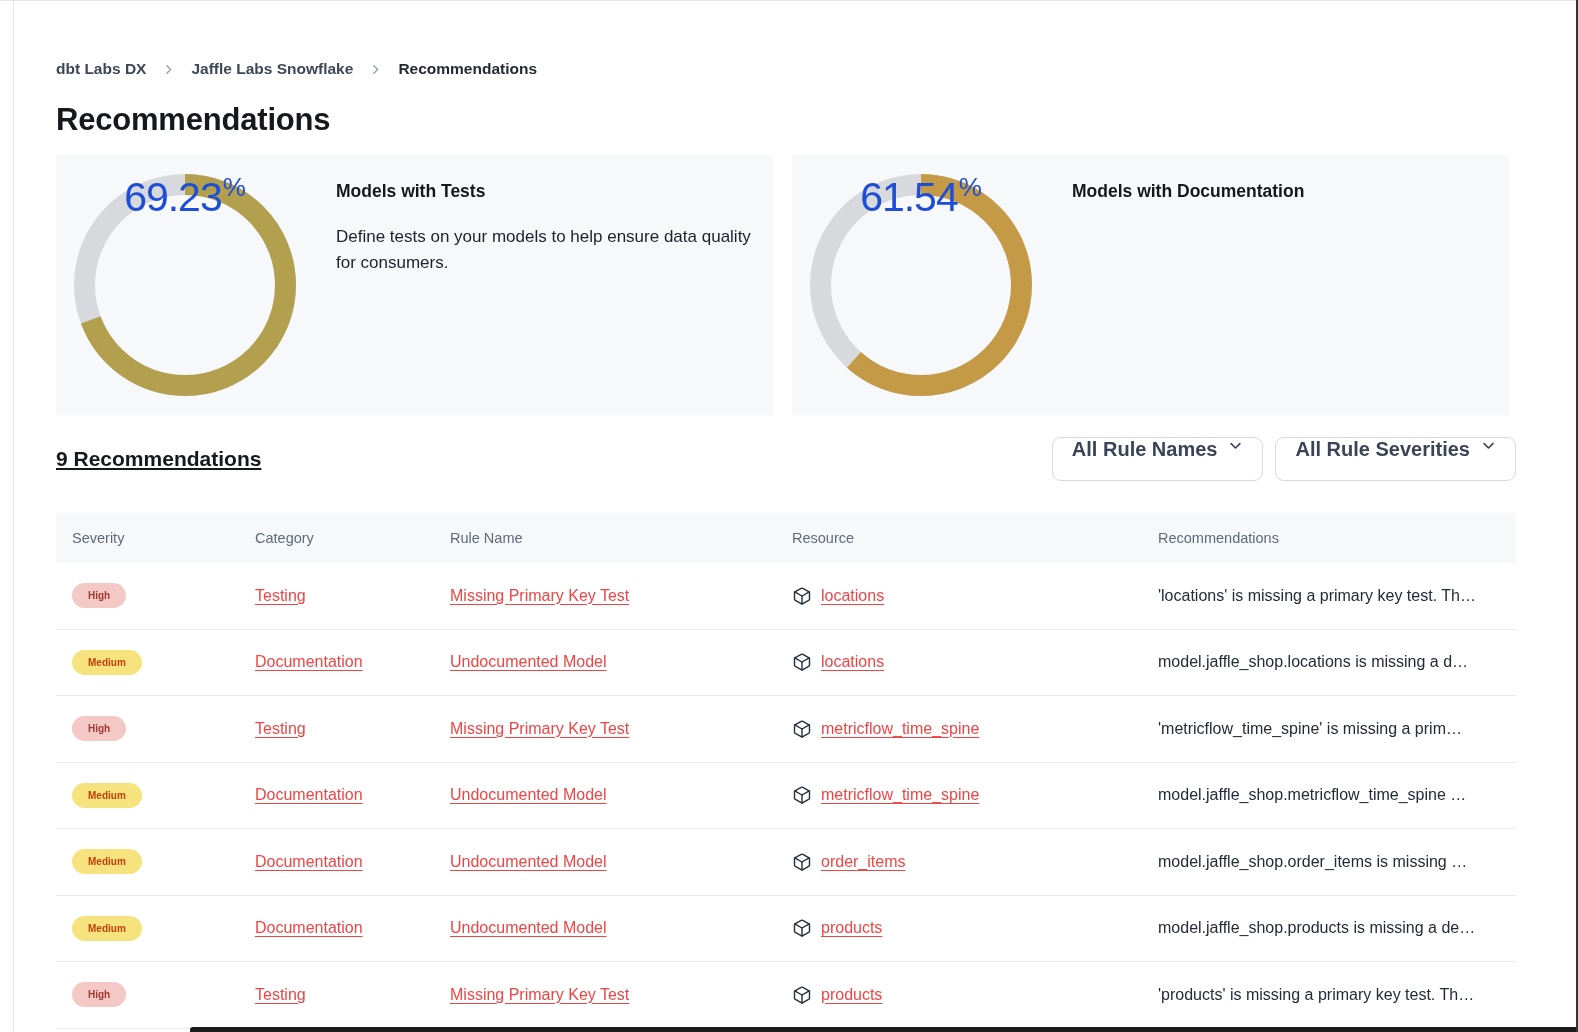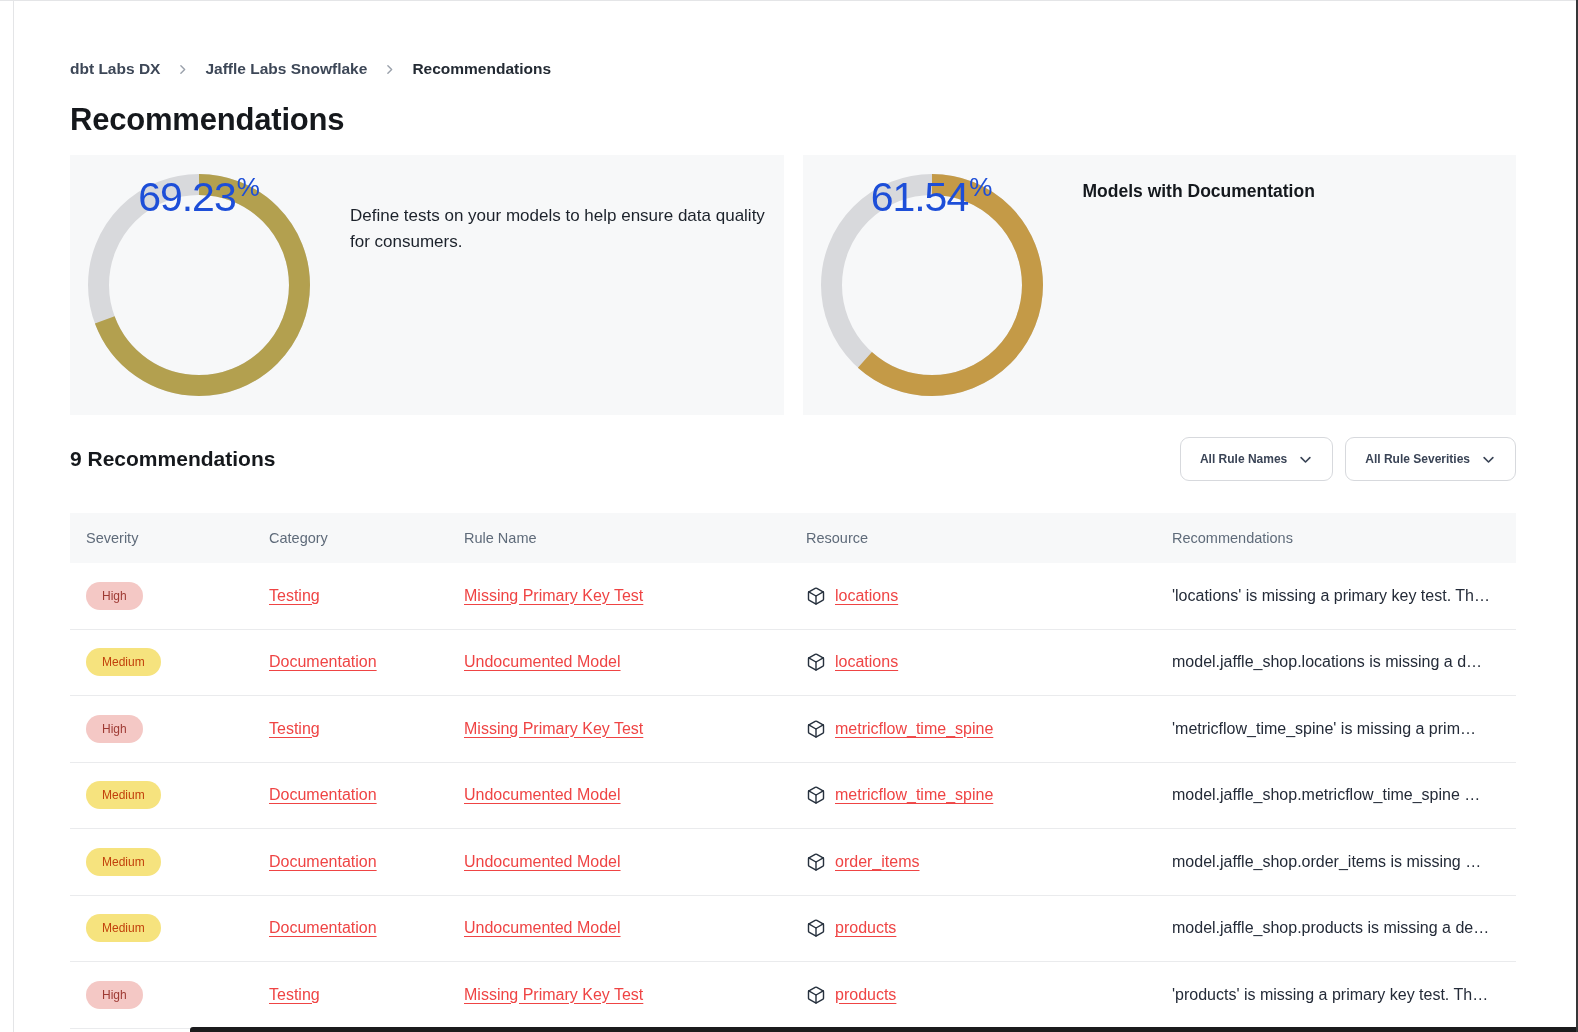--- a/index.html
+++ b/index.html
@@ -4,21 +4,21 @@
 <style>
   * { margin:0; padding:0; box-sizing:border-box; }
   html,body { width:1578px; height:1032px; overflow:hidden; background:#ffffff;
     font-family:"Liberation Sans","DejaVu Sans",sans-serif; color:#20262e; }
   .frame-top { position:absolute; top:0; left:0; right:0; height:1px; background:#e4e5e7; }
   .frame-left { position:absolute; top:0; bottom:0; left:13px; width:1px; background:#e4e5e7; }
   .frame-right { position:absolute; top:0; bottom:0; right:0; width:2px; background:#363638; }
   .bottom-strip { position:absolute; bottom:0; left:190px; right:2px; height:5px;
     background:#1b1b1d; border-top-left-radius:3px; }
 
-  .content { padding:0 62px 0 70px; }
+  .content { padding:0 62px 0 56px; }
 
   
   .breadcrumb { margin-top:60px; display:flex; align-items:center; font-size:15.5px; font-weight:700; }
   .crumb { color:#3d4757; text-decoration:none; cursor:pointer; }
   .crumb.current { color:#232a33; }
   .crumb-sep { margin:0 16px; display:flex; align-items:center; color:#9aa1ab; }
 
   h1.page-title { margin-top:24px; font-size:31px; font-weight:600; color:#15181c; letter-spacing:-0.2px; }
 
   
@@ -29,35 +29,35 @@
   .donut-label { position:absolute; inset:0; display:flex; align-items:flex-start; justify-content:center;
     font-family:Liberation Sans, sans-serif; color:#1d4ed8; }
   .donut-label .num { font-size:41px; letter-spacing:-1px; }
   .donut-label .pct { font-size:26px; margin-left:1px; position:relative; top:-2px; }
   .card-text { margin:26px 0 0 40px; }
   .card-title { font-size:17.5px; font-weight:700; color:#14181d; }
   .card-desc { margin-top:22px; font-size:17px; line-height:26px; color:#1c222b; max-width:460px; }
 
   
   .toolbar { margin-top:22px; display:flex; align-items:center; }
-  .count-label { font-size:21px; font-weight:700; color:#15181c; }
+  .count-label { font-size:21px; font-weight:700; color:#15181c;text-decoration:underline; }
   .filters { margin-left:auto; display:flex; gap:12px; }
   .filter-btn { height:44px; background:#fff; border:1px solid #d7d9dd; border-radius:9px;
-    display:flex; align-items:center; gap:11px; padding:0 19px; font-size:12px; font-weight:700;
+    display:flex; gap:11px; padding:0 19px; font-size:20px; font-weight:700;
     color:#3a4456; cursor:pointer; font-family:inherit; }
   .filter-btn svg { flex:none; }
 
   
   .table { margin-top:32px; }
   .tgrid { display:grid; grid-template-columns:199px 195px 342px 366px 1fr; align-items:center; }
   .thead { height:50px; background:#f7f8f9; color:#5f6b7a; font-size:14.5px; font-weight:400; }
   .trow { height:66.5px; border-bottom:1px solid #eaebed; }
   .cell { overflow:hidden; white-space:nowrap; }
   .c-first { padding-left:16px; }
-  .badge { display:inline-block; padding:7px 16px; border-radius:999px; font-size:12px; font-weight:400;text-align:right; }
+  .badge { display:inline-block; padding:7px 16px; border-radius:999px; font-size:10px; font-weight:700;text-align:right; }
   .badge.high { background:#f4c8c5; color:#9e3a33; }
   .badge.medium { background:#f6e37e; color:#c2410c; }
   .tlink { color:#ef4444; font-size:16px; text-decoration:underline; text-underline-offset:3px; cursor:pointer; }
   .c-res { display:flex; align-items:center; gap:9px; }
   .cube { display:flex; color:#27313e; }
   .c-rec { font-size:16px; color:#242b38; }
 </style>
 </head>
 <body>
 
@@ -92,20 +92,21 @@
         <svg width="222" height="222" viewBox="0 0 222 222">
           <circle class="track" cx="111" cy="111" r="100.5" fill="none" stroke-width="21" stroke="#d8d9dc"></circle>
           <circle class="arc" cx="111" cy="111" r="100.5" fill="none" stroke-width="21" transform="rotate(-90 111 111)" stroke="#b3a04f" stroke-dasharray="437.159843410123 631.4601233715484"></circle>
         </svg>
         <div class="donut-label">
           <span class="num">69.23</span>
             <span class="pct">%</span>
         </div>
       </div>
       <div class="card-text">
+        <div class="card-title">Models with Tests</div>
         <div class="card-desc">Define tests on your models to help ensure data quality for consumers.</div>
       </div>
     </div>
 
     <div class="card">
       <div class="donut-wrap">
         <svg width="222" height="222" viewBox="0 0 222 222">
           <circle class="track" cx="111" cy="111" r="100.5" fill="none" stroke-width="21" stroke="#d8d9dc"></circle>
           <circle class="arc" cx="111" cy="111" r="100.5" fill="none" stroke-width="21" transform="rotate(-90 111 111)" stroke="#c49a47" stroke-dasharray="388.6005599228509 631.4601233715484"></circle>
         </svg>

